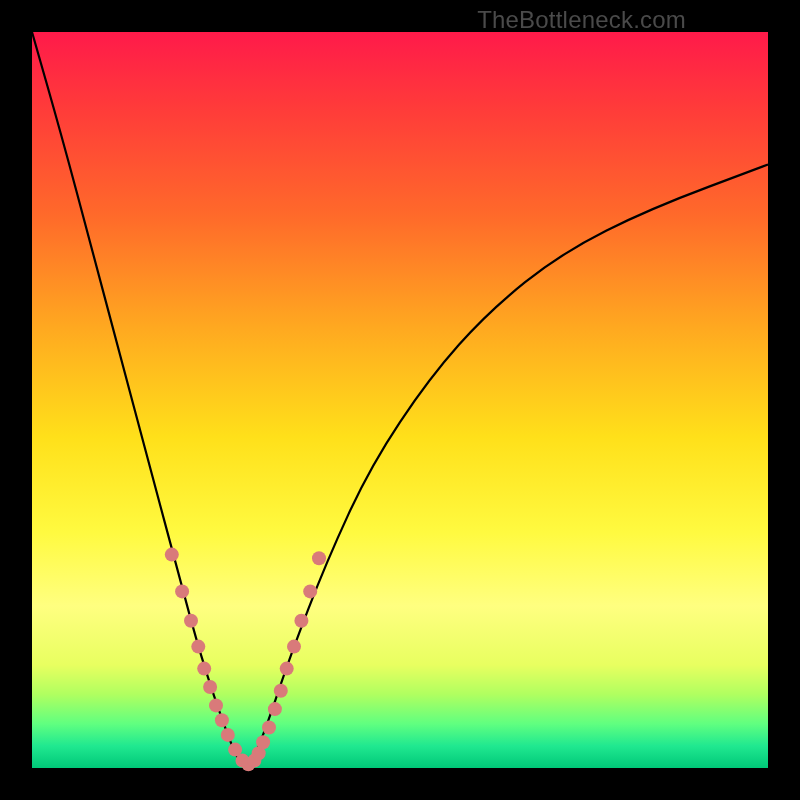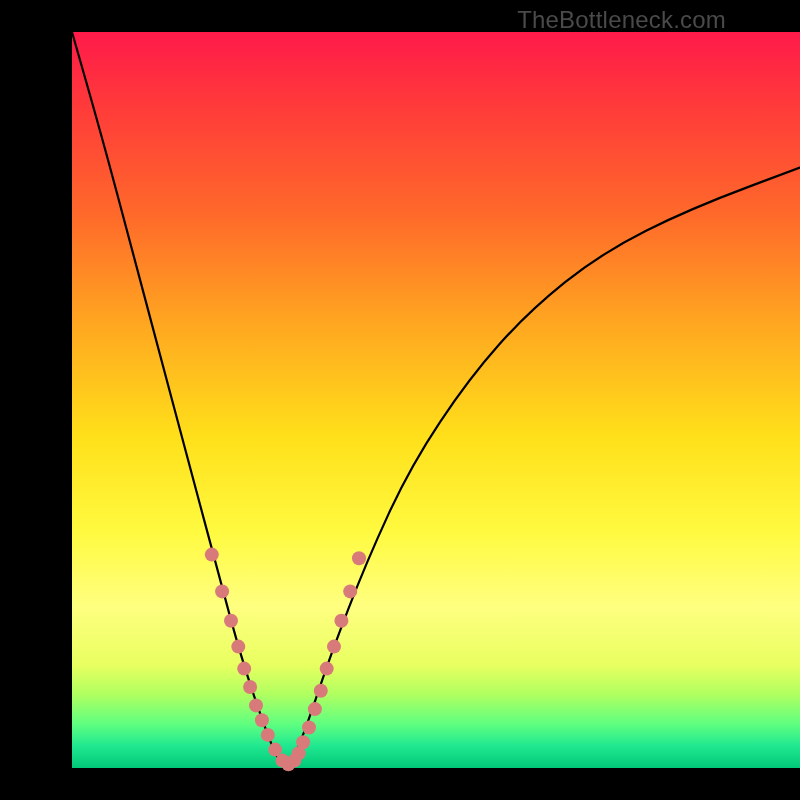--- a/index.html
+++ b/index.html
@@ -11,21 +11,20 @@
     background: #000;
     font-family: Arial, Helvetica, sans-serif;
   }
   .frame {
     position: absolute;
     left: 0;
     top: 0;
     width: 696px;
     height: 800px;
     background: #000;
-    margin-left: 40px;
   }
   .plot-area {
     position: absolute;
     left: 32px;
     top: 32px;
     width: 736px;
     height: 736px;
     
     background: linear-gradient(to bottom,
       #ff1a4a 0%,

